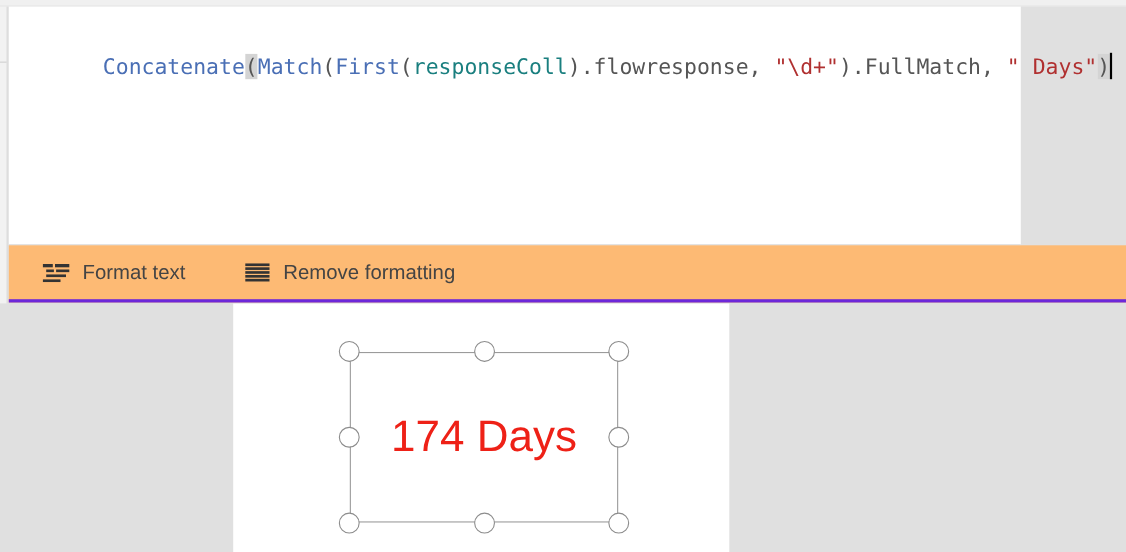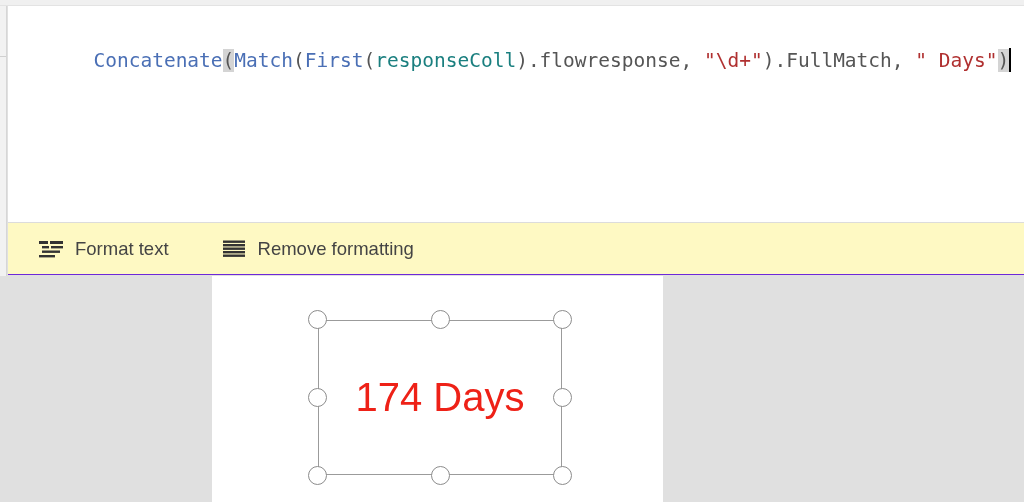--- a/index.html
+++ b/index.html
@@ -44,21 +44,21 @@
     position: absolute;
     left: 0; top: 50px;
     width: 6px; height: 1px;
     background: #d0d0d0;
   }
 
   
   .formula-panel {
     position: absolute;
     left: 8px; top: 6px;
-    width: 1016px; height: 217px;
+    width: 920px; height: 217px;
     background: #ffffff;
     border-bottom: 1px solid #dcdcdc;
     box-sizing: border-box;
   }
   .formula-line {
     position: absolute;
     left: 15px;
     top: 16px;
     white-space: pre;
     font-family: "DejaVu Sans Mono", "Liberation Mono", monospace;
@@ -79,22 +79,22 @@
     background: #000000;
     vertical-align: -5px;
     margin-left: 0px;
   }
 
   
   .fmt-toolbar {
     position: absolute;
     left: 8px; top: 223px;
     width: 1016px; height: 52px;
-    background: #fef9c3;
-    border-bottom: 1px solid #6d28d9;
+    background: #fdba74;
+    border-bottom: 3px solid #6d28d9;
     box-sizing: border-box;
     display: flex;
     align-items: center;
   }
   .fmt-btn {
     display: flex;
     align-items: center;
     gap: 11px;
     padding: 4px 8px;
     cursor: default;

